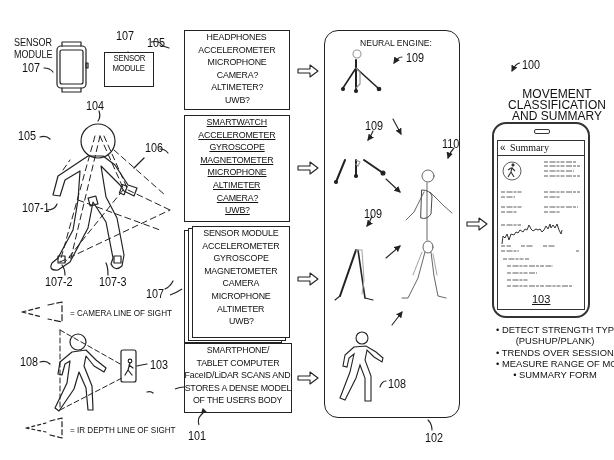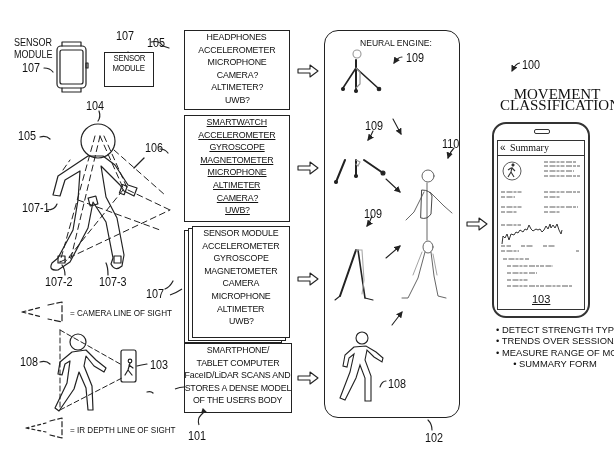--- a/index.html
+++ b/index.html
@@ -1,20 +1,20 @@
 <!DOCTYPE html>
 <html><head>
 <meta charset="utf-8">
 <style>
   html, body { margin:0; padding:0; background:#ffffff; }
   body { width:614px; height:460px; position:relative; overflow:hidden;
          font-family:"Liberation Sans", sans-serif; color:#111; }
   .abs { position:absolute; }
   .lbl { position:absolute; font-size:12px; line-height:12px; color:#111; white-space:nowrap; transform:scaleX(0.9); transform-origin:left top; }
-  .cap { position:absolute; font-size:15px; line-height:11px; text-align:center; color:#111; white-space:nowrap;font-family:Liberation Serif, serif; }
+  .cap { position:absolute; font-size:12px; line-height:11px; text-align:center; color:#111; white-space:nowrap; }
   .box { position:absolute; border:1.3px solid #222; background:#fff; box-sizing:border-box;
          display:flex; flex-direction:column; align-items:center; justify-content:flex-start; }
   .box .ln { font-size:9.6px; line-height:12.6px; letter-spacing:-0.2px; text-align:center; white-space:nowrap; transform:scaleX(0.92); }
   .stack { position:absolute; border:1.3px solid #222; background:#fff; box-sizing:border-box; }
   svg { position:absolute; overflow:visible; }
   .legend-text { position:absolute; font-size:9px; line-height:10px; white-space:nowrap; transform:scaleX(0.9); transform-origin:left top; }
   .bullet { font-size:9.4px; line-height:11.3px; text-align:center; white-space:nowrap; }
   .summary-title { position:absolute; font-size:10px; line-height:10px;font-family:Liberation Serif, serif; }
 </style>
 </head>
@@ -263,20 +263,21 @@
 </svg>
 
 <div class="lbl" style="left:522px;top:59px;">100</div>
 <svg width="614" height="460" style="left:0;top:0;">
   <path d="M520 63 q-4 0 -8 8" fill="none" stroke="#222" stroke-width="1.1" marker-end="url(#ah)"></path>
 </svg>
 
 <div class="cap" style="left:500px;top:89px;width:114px;">
   <div>MOVEMENT</div>
   <div>CLASSIFICATION</div>
+  <div>AND SUMMARY</div>
 </div>
 
 <div class="abs" style="left:492px;top:122px;width:98px;height:196px;border:2.5px double #333;border-radius:14px;box-sizing:border-box;"></div>
 <div class="abs" style="left:497px;top:140px;width:88px;height:170px;border:1px solid #333;box-sizing:border-box;background:#fff;"></div>
 <div class="abs" style="left:534px;top:129px;width:14px;height:3px;border:1px solid #333;border-radius:2px;"></div>
 <div class="abs" style="left:497px;top:140px;width:88px;height:16px;border-bottom:1px solid #333;box-sizing:border-box;"></div>
 <div class="abs" style="left:500px;top:143px;font-size:10px;line-height:10px;">«</div>
 <div class="summary-title" style="left:510px;top:143px;">Summary</div>
 
 <svg width="614" height="460" style="left:0;top:0;">
@@ -314,16 +315,17 @@
     </g>
 
     <path stroke-width="1" d="M502 244 l1 -8 l2 2 l2 -4 l2 6 l2 -6 l3 1 l2 -3 l2 1 l2 -3 l3 2 l2 -3 l2 1 l2 -5 l2 4 l2 2 l3 -2 l2 1 l2 -1 l2 3 l2 -2 l2 -4 l2 3 l2 -5 l1 4 l2 -3 l2 3 l2 -4 l2 6 l2 4 l1 -4"></path>
     <path d="M576 251 h3"></path>
   </g>
 </svg>
 <div class="abs" style="left:532px;top:294px;font-size:11px;line-height:11px;text-decoration:underline;">103</div>
 
 <div class="abs" style="left:496px;top:324px;width:118px;">
   <div class="bullet">• DETECT STRENGTH TYPE</div>
+  <div class="bullet">(PUSHUP/PLANK)</div>
   <div class="bullet">• TRENDS OVER SESSION/TME</div>
   <div class="bullet">• MEASURE RANGE OF MOTION</div>
   <div class="bullet">• SUMMARY FORM</div>
 </div>
 
 </body></html>

